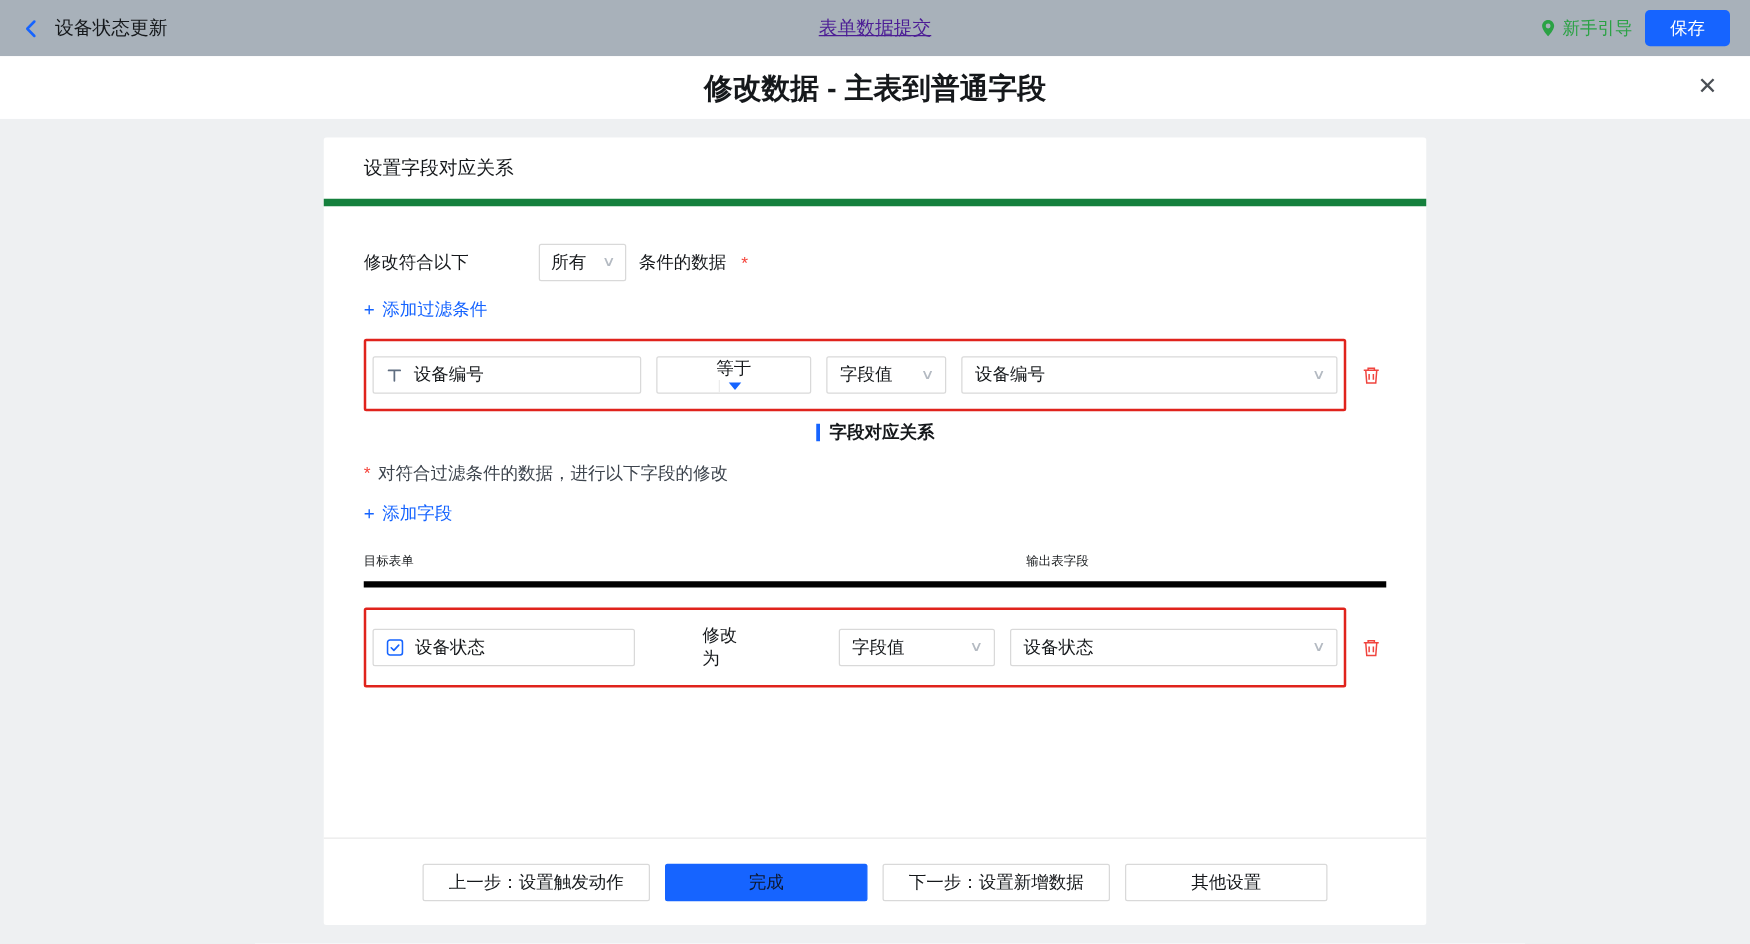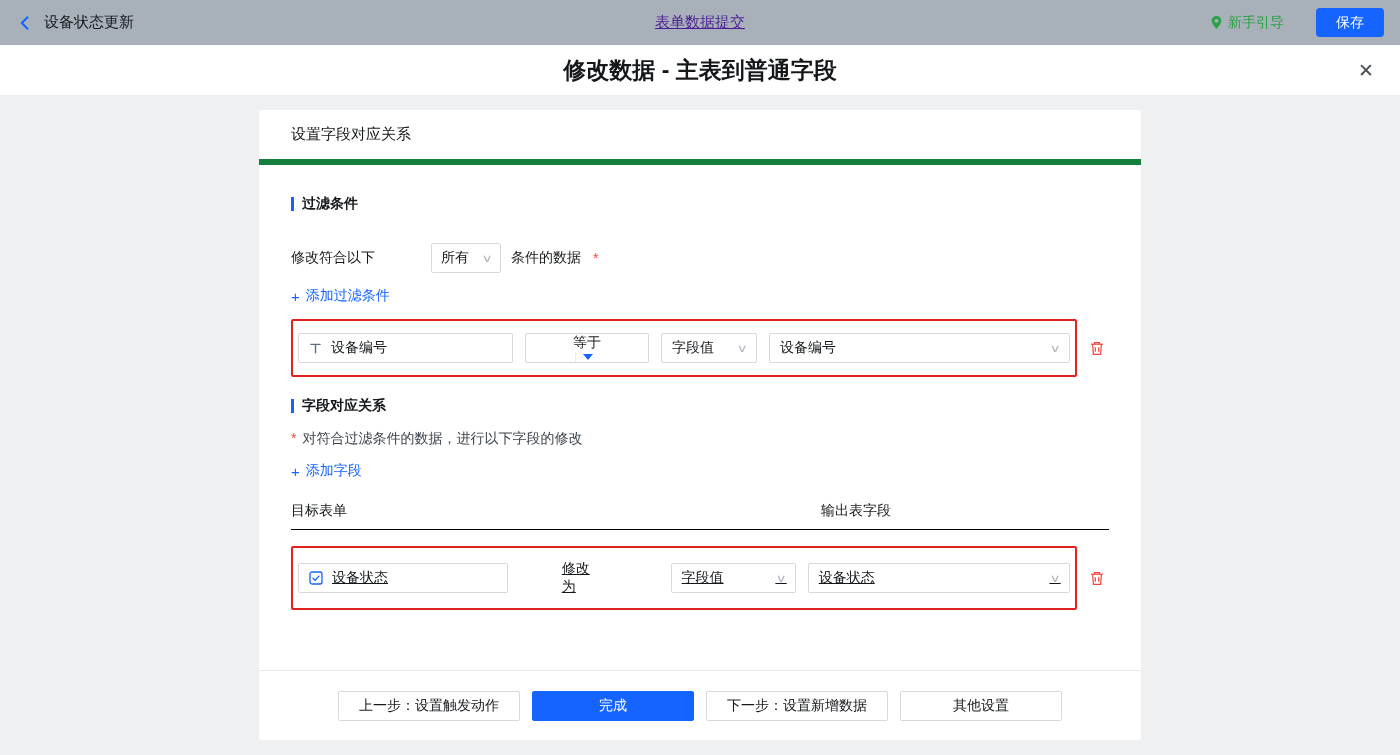--- a/index.html
+++ b/index.html
@@ -14,21 +14,21 @@
     height:45px; background:#a8b1ba; display:flex; align-items:center;
     padding:0 16px; position:relative;
   }
   .topbar-left { display:flex; align-items:center; gap:10px; }
   .back-btn { display:flex; align-items:center; cursor:pointer; }
   .flow-title { font-size:15px; color:#15181b; }
   .topbar-center {
     position:absolute; left:50%; transform:translateX(-50%);
     font-size:15px; color:#4c1d95;text-decoration:underline;
   }
-  .topbar-right { margin-left:auto; display:flex; gap:32px; }
+  .topbar-right { margin-left:auto; display:flex; gap:10px; }
   .guide-link { display:flex; align-items:center; gap:5px; color:#2ba245; font-size:14px; cursor:pointer; }
   .save-btn {
     background:#1664ff; color:#fff; border:none; border-radius:4px;
     height:29px; padding:0 20px; font-size:14px; cursor:pointer;
     font-family:inherit;
   }
 
   
   .dialog-header {
     height:50px; background:#fff; position:relative;
@@ -106,37 +106,37 @@
   .trash-btn {
     width:24px; display:flex; align-items:center; justify-content:center;
     margin-left:8px; cursor:pointer;
   }
 
   .map-desc { margin-top:15px; color:#3d444d; font-size:14px; display:flex; align-items:flex-start; gap:6px; }
   .map-desc .required { margin:0; }
 
   .col-headers {
     margin-top:22px; display:flex; padding-bottom:9px;
-    border-bottom:1px solid #000000; font-size:14px; color:#15181b;
+    border-bottom:5px solid #000000; font-size:10px; color:#15181b;
   }
   .col-target { width:530px; }
 
   .action-label { margin-left:42px; margin-right:56px; color:#15181b; }
 
   
   .card-footer {
     margin-top:auto; height:70px; border-top:1px solid #e9e9e9;
     display:flex; align-items:center; justify-content:center; gap:12px;
   }
   .btn {
     height:30px; border:1px solid #d9d9d9; border-radius:2px; background:#fff;
     color:#15181b; font-size:14px; padding:0 20px; cursor:pointer;
     font-family:inherit; min-width:162px;
   }
-  .btn-primary { background:#1664ff; border-color:#1664ff; color:#ffffff; }
+  .btn-primary { background:#1664ff; border-color:#1664ff; color:#0f172a; }
 
   svg { display:block; }
 </style>
 </head>
 <body>
 
 <div class="topbar">
   <div class="topbar-left">
     <span class="back-btn">
       <svg width="18" height="18" viewBox="0 0 18 18">
@@ -162,24 +162,20 @@
   <span class="close-btn">✕</span>
 </div>
 
 <div class="content">
   <div class="card">
 
     <div class="card-header">设置字段对应关系</div>
 
     <div class="card-body">
 
-      <div class="section-title">
-        <span class="section-bar"></span>
-        <span>过滤条件</span>
-      </div>
 
       <div class="filter-line">
         <span>修改符合以下</span>
         <span class="mini-select">
           <span>所有</span>
           <span class="chev">∨</span>
         </span>
         <span>条件的数据</span>
         <span class="required">*</span>
       </div>
@@ -217,21 +213,21 @@
         <span class="trash-btn">
           <svg width="16" height="17" viewBox="0 0 16 17" fill="none" stroke="#f0443e" stroke-width="1.2">
             <path d="M2 4.2h12"></path>
             <path d="M5.5 4.2V2.6h5v1.6"></path>
             <path d="M3.6 4.2l.8 10.2h7.2l.8-10.2"></path>
             <path d="M6.3 7.2v4.5M9.7 7.2v4.5"></path>
           </svg>
         </span>
       </div>
 
-      <div class="section-title" style="margin-top:20px;">
+      <div class="section-title" style="margin-top:8px;justify-content:center;">
         <span class="section-bar"></span>
         <span>字段对应关系</span>
       </div>
 
       <div class="map-desc">
         <span class="required">*</span>
         <span>对符合过滤条件的数据，进行以下字段的修改</span>
       </div>
 
       <div>
@@ -239,21 +235,21 @@
           <span class="plus-glyph">+</span>
           <span>添加字段</span>
         </span>
       </div>
 
       <div class="col-headers">
         <span class="col-target">目标表单</span>
         <span>输出表字段</span>
       </div>
 
-      <div class="cond-row" style="margin-top:16px;text-decoration:underline;">
+      <div class="cond-row" style="margin-top:16px;">
         <div class="red-box">
           <div class="field-box">
             <svg width="14" height="14" viewBox="0 0 14 14">
               <rect x="1" y="1" width="12" height="12" rx="2" fill="none" stroke="#1664ff" stroke-width="1.3"></rect>
               <path d="M4 7.2l2.1 2.1 3.9-4.2" stroke="#1664ff" stroke-width="1.3" fill="none" stroke-linecap="round" stroke-linejoin="round"></path>
             </svg>
             <span>设备状态</span>
           </div>
           <span class="action-label">修改为</span>
           <div class="sel sel-vtype2">

